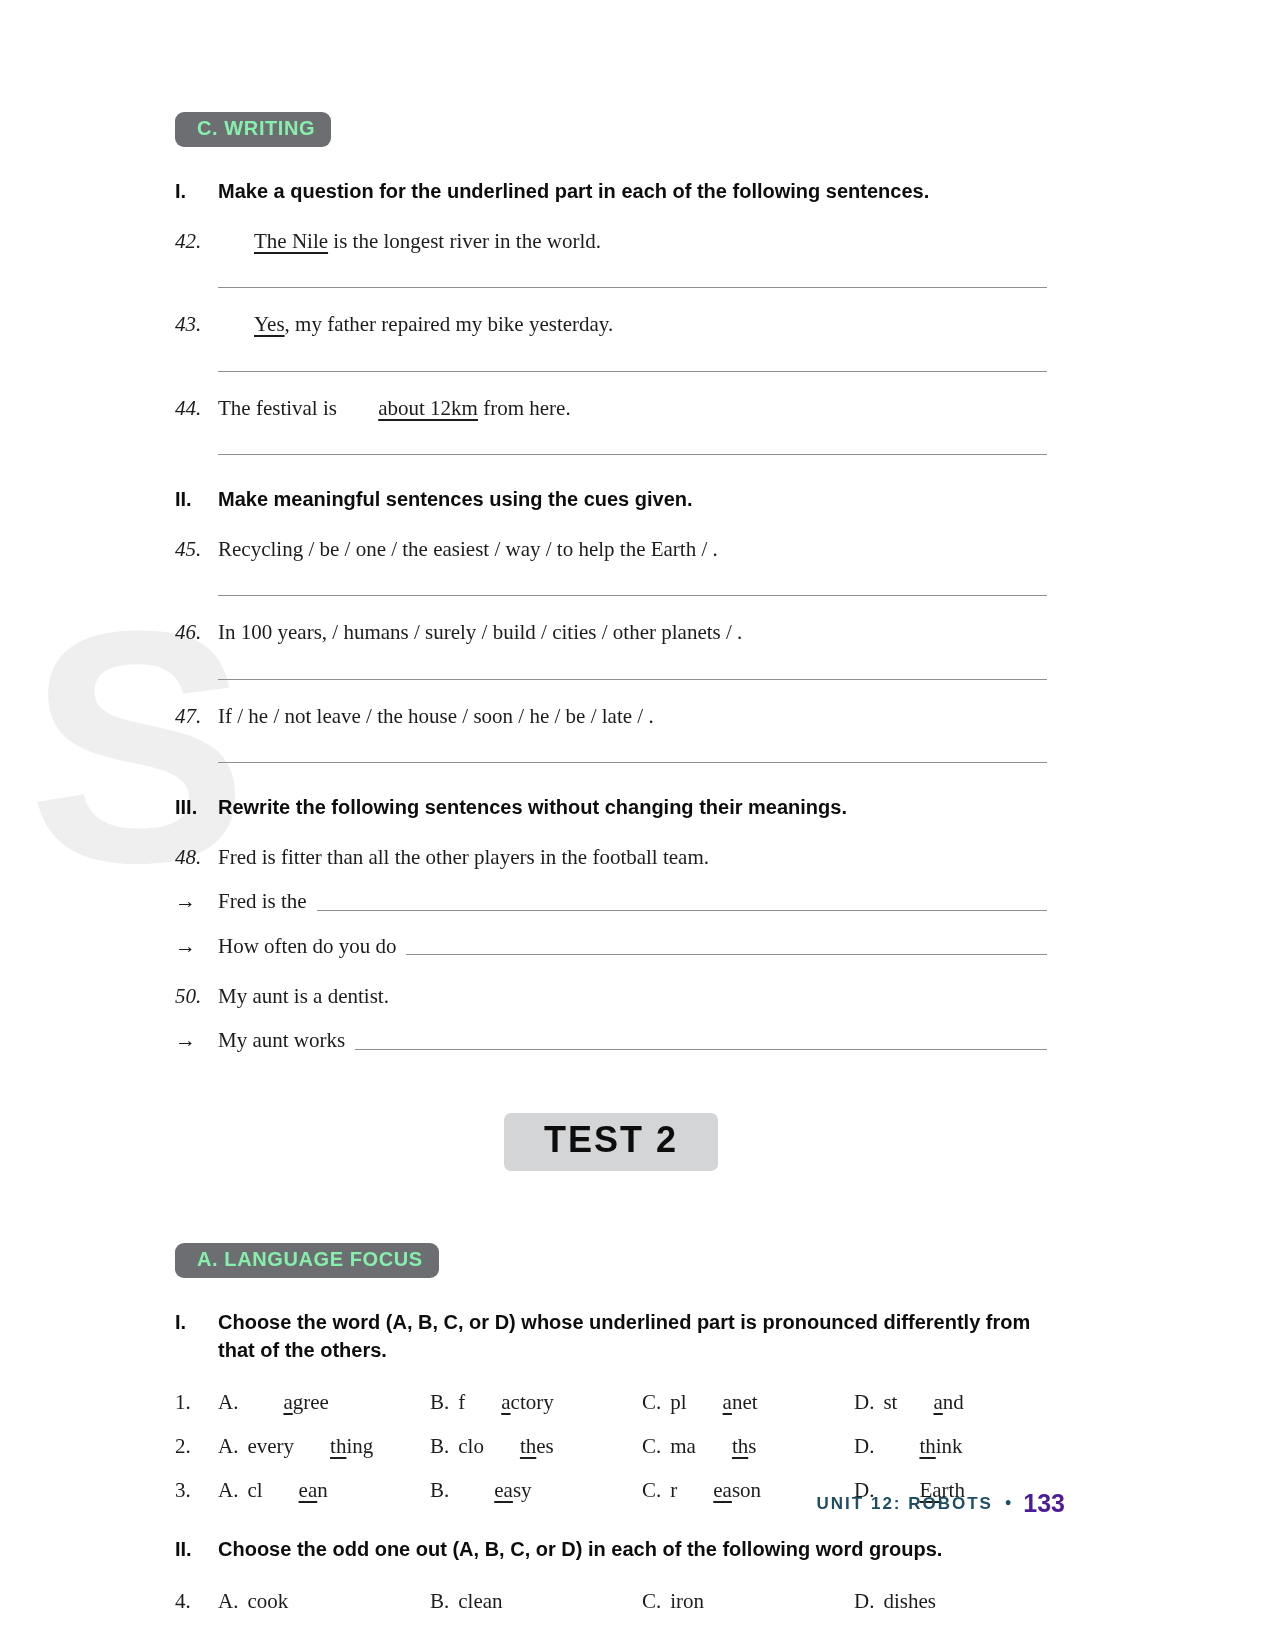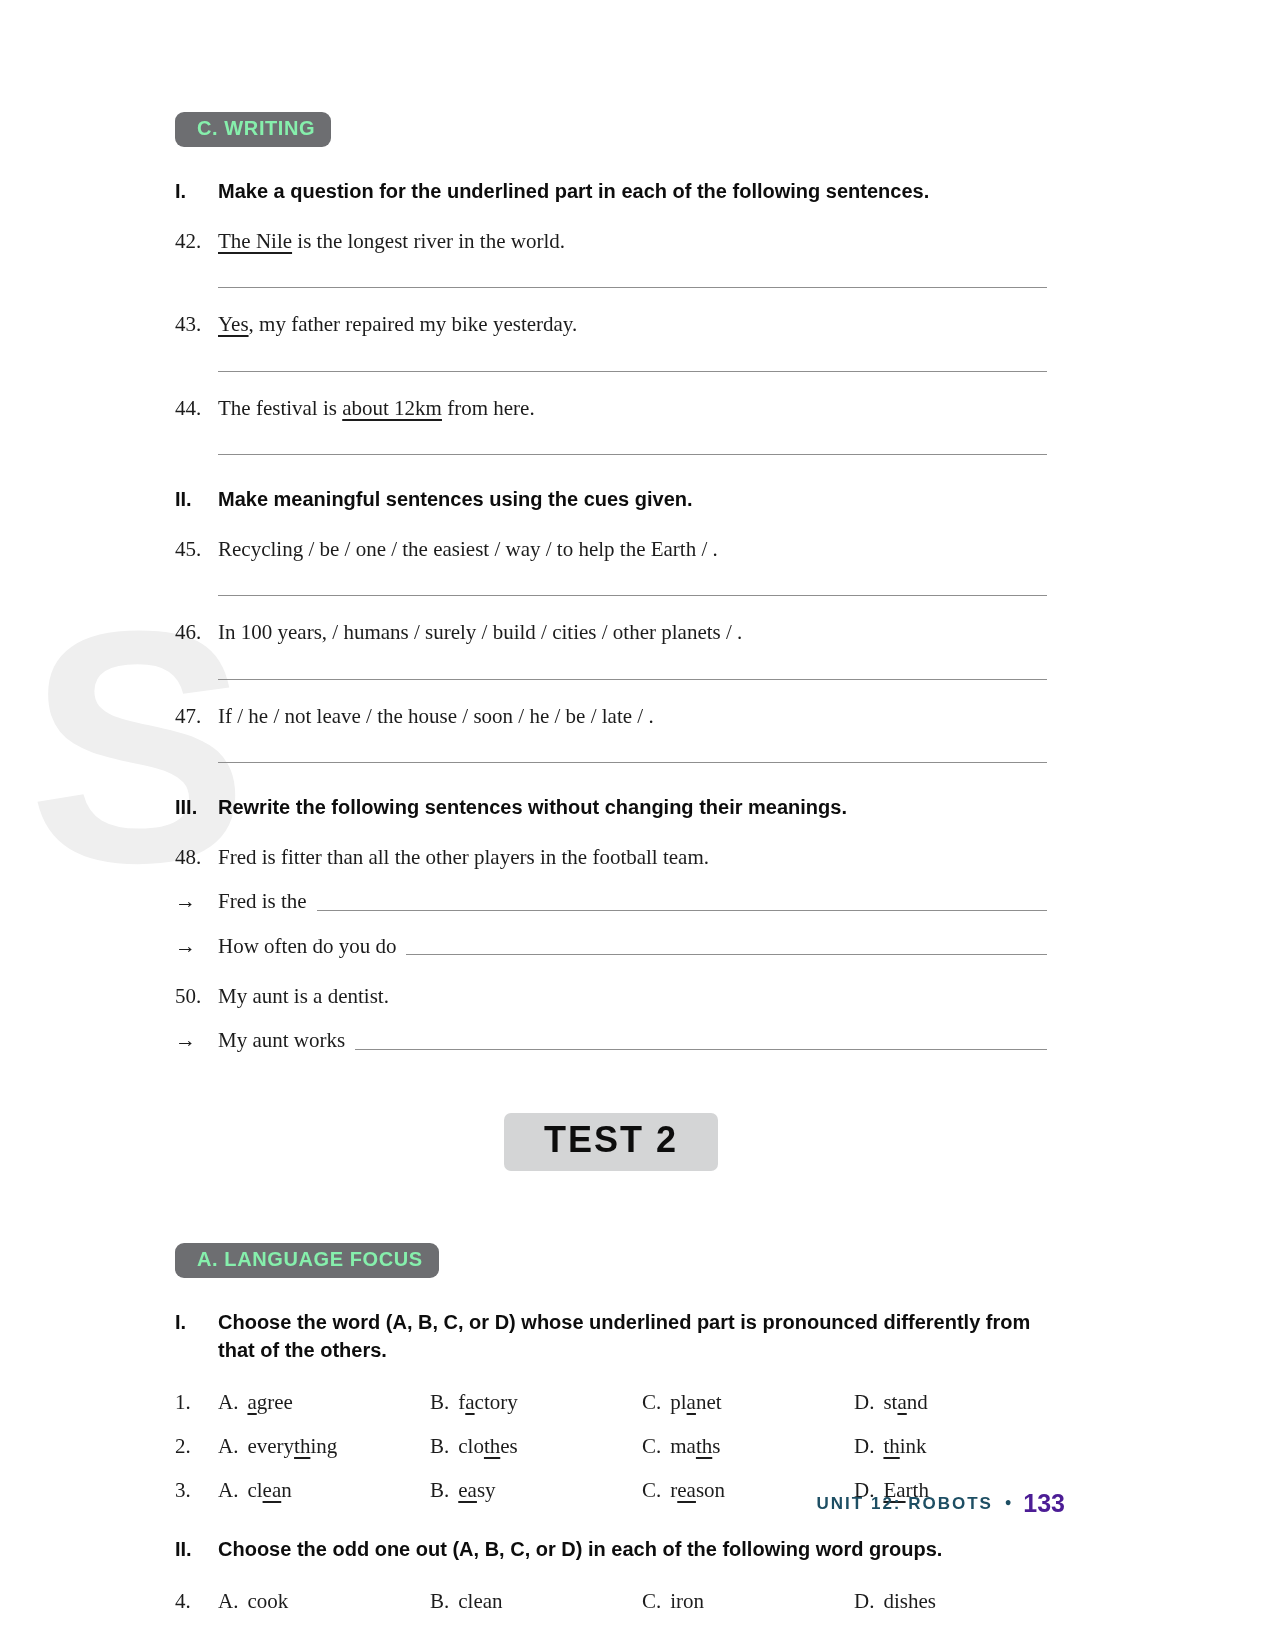--- a/index.html
+++ b/index.html
@@ -49,42 +49,42 @@
     color:#0d0d0d;
   }
   .sec-head .numeral { width:43px; flex:none; }
   .sec-head .sec-title { flex:1; }
   .item-row {
     display:flex;
     margin-top:22px;
     font-size:21px;
     line-height:1.35;
   }
-  .item-row .num { width:43px; flex:none; }
+  .item-row .num { width:43px; flex:none;font-style:italic; }
   .item-row .item-text { flex:1; }
   .answer-line {
     margin:32px 0 0 43px;
     border-bottom:1.5px solid #8f8f8f;
     height:1px;
   }
   .rewrite-row {
     display:flex;
     align-items:flex-end;
     margin-top:16px;
     font-size:21px;
     line-height:1.35;
   }
   .rewrite-row .num { width:43px; flex:none; }
   .rewrite-row .stem { white-space:nowrap; padding-right:10px; }
   .rewrite-row .fill {
     flex:1;
     border-bottom:1.5px solid #8f8f8f;
     margin-bottom:5px;
   }
-  .u { text-decoration:underline; text-underline-offset:4px; text-decoration-thickness:1.5px; }
+  .u { text-decoration:underline; text-underline-offset:4px; text-decoration-thickness:1.5px;margin-left:36px; }
   .test-badge-wrap { text-align:center; margin-top:58px; }
   .test-badge {
     display:inline-block;
     background:var(--badge-light, #d4d5d6);
     color:#0d0d0d;
     font-family:"Liberation Sans", sans-serif;
     font-weight:bold;
     font-size:36px;
     letter-spacing:2px;
     padding:6px 40px 10px 40px;

